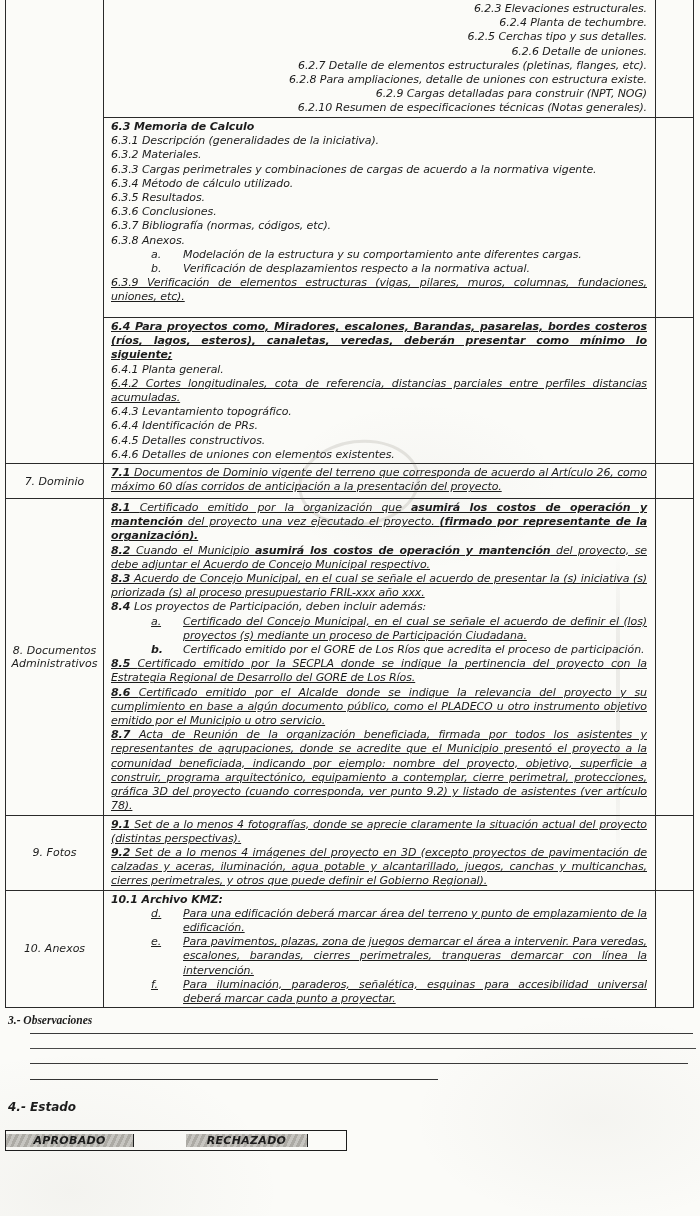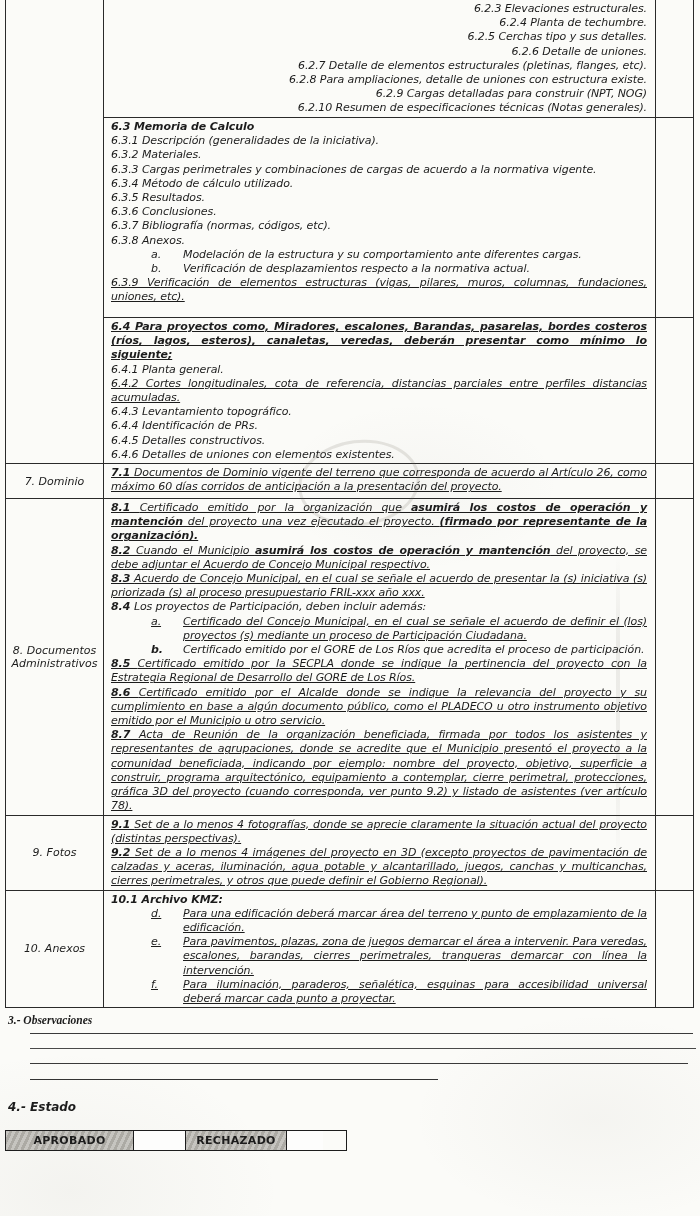--- a/index.html
+++ b/index.html
@@ -47,35 +47,35 @@
   
   .obs-title { margin:6px 0 0 8px; font-style:italic; font-weight:bold; font-size:11.5px;font-family:Liberation Serif, serif; }
   .obs-line { height:0; border-top:1.8px solid #3a3a3a; margin-left:30px; }
   .l1 { margin-top:7px;  width:663px; }
   .l2 { margin-top:13.5px; width:666px; border-top-color:#494949; }
   .l3 { margin-top:14.5px; width:658px; }
   .l4 { margin-top:14.5px; width:408px; border-top-color:#333; }
   .estado-title { margin:20px 0 16px 8px; font-style:italic; font-weight:bold; font-size:12px; }
   .estado-row {
     margin:14px 0 0 5px; width:342px; height:21px;
-    border:1.7px solid #1d1d1d; display:flex; 
+    border:1.7px solid #1d1d1d; display:flex; font-style:italic;align-items:center;
   }
   .estado-cell {
     display:flex; align-items:center; justify-content:center;
     font-size:11px; font-weight:bold; letter-spacing:0.3px;
     border-right:1.7px solid #1d1d1d;
   }
   .estado-cell.gray {
     background:
       repeating-linear-gradient(115deg, rgba(255,255,255,0.25) 0 3px, rgba(0,0,0,0.04) 3px 6px),
       #b3b1ab;
   }
   .estado-cell:last-child { border-right:none; }
   .ec1 { width:128px; } .ec2 { width:52px; background:#fdfdfc; }
-  .ec3 { width:101px; } .ec4 { width:36px; background:#fdfdfc; }
+  .ec3 { width:122px; } .ec4 { width:36px; background:#fdfdfc; }
   
   .stamp {
     position:absolute; left:298px; top:440px; width:122px; height:86px;
     border:3px solid rgba(110,104,92,0.16); border-radius:50%;
     transform:rotate(-7deg); pointer-events:none;
   }
   .crease {
     position:absolute; left:616px; top:555px; width:4px; height:310px;
     background:linear-gradient(to bottom, rgba(90,85,75,0.0), rgba(90,85,75,0.10) 30%, rgba(90,85,75,0.08) 70%, rgba(90,85,75,0.0));
     pointer-events:none;

